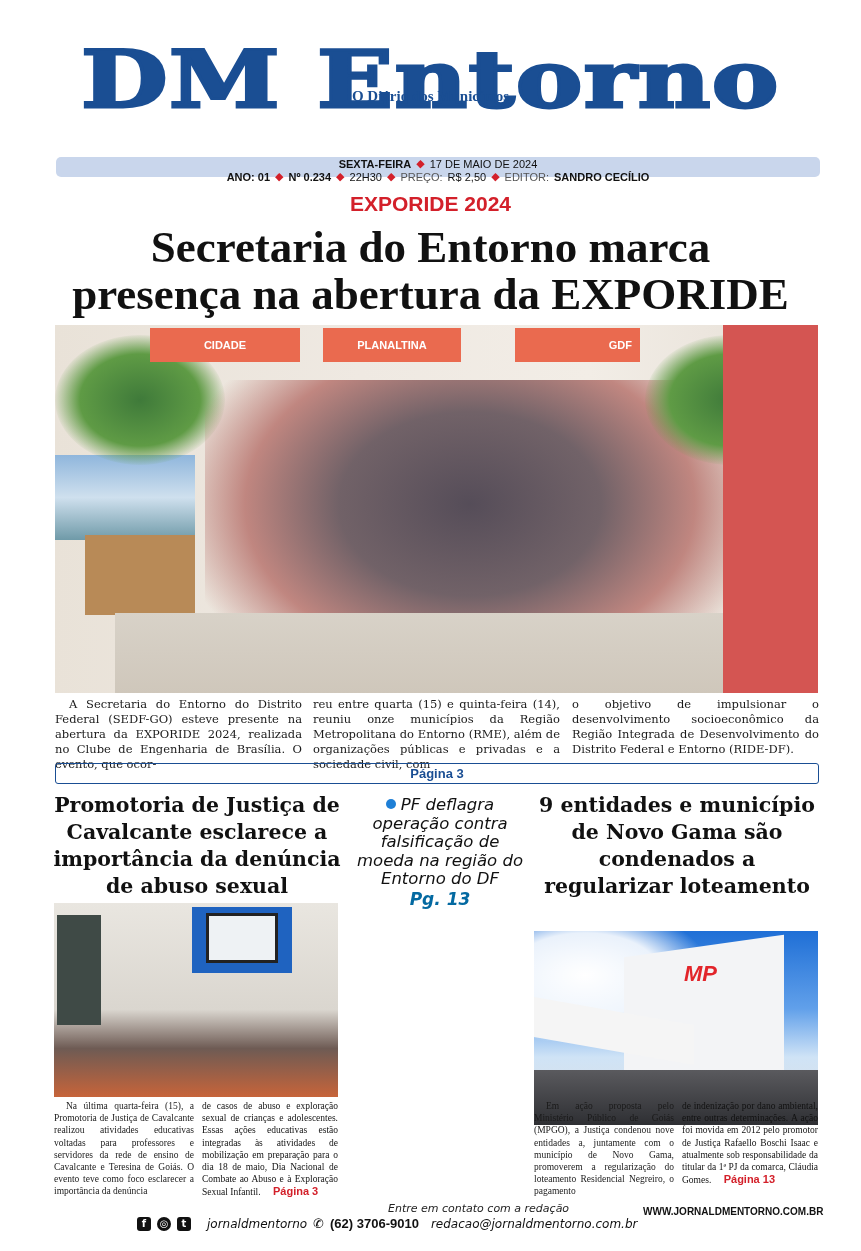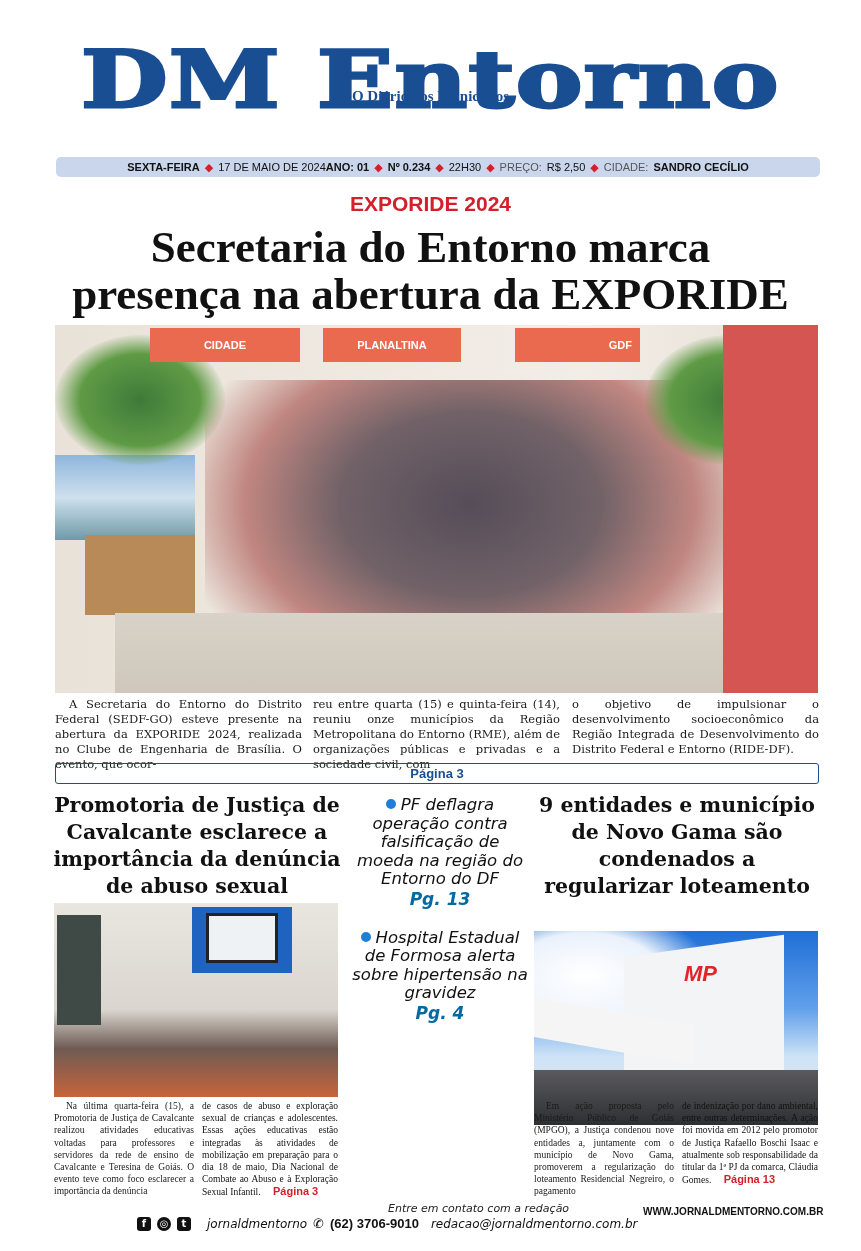--- a/index.html
+++ b/index.html
@@ -15,21 +15,21 @@
     }
     .tagline {
       position: absolute; left: 0; top: 88px; width: 861px; text-align: center;
       font-family: "Liberation Serif", serif; font-weight: bold; color: #1a4e93; font-size: 15px;
     }
 
     .infobar {
       position: absolute; left: 56px; top: 157px; width: 764px; height: 20px;
       background: #c9d6ec; border-radius: 5px;
       font-family: "Liberation Sans", sans-serif; font-size: 11px; color: #111;
-      display: flex; align-items: center; justify-content: center; padding: 0 6px;
+      display: flex; align-items: center; justify-content: flex-start; padding: 0 6px; flex-direction: column;
     }
     .infobar .grp { display: flex; align-items: center; gap: 5px; }
     .infobar b { font-weight: bold; }
     .infobar .light { color: #555; }
     .diamond { color: #d3202a; font-size: 11px; }
 
     .kicker {
       position: absolute; left: 0; top: 192px; width: 861px; text-align: center;
       font-family: "Liberation Sans", sans-serif; font-weight: bold; font-size: 21px; color: #d3202a;
     }
@@ -123,21 +123,21 @@
   <div class="grp">
     <b>ANO: 01</b>
     <span class="diamond">◆</span>
     <b>Nº 0.234</b>
     <span class="diamond">◆</span>
     <span>22H30</span>
     <span class="diamond">◆</span>
     <span class="light">PREÇO:</span>
     <span>R$ 2,50</span>
     <span class="diamond">◆</span>
-    <span class="light">CIDADE:</span>
+    <span class="light">EDITOR:</span>
     <b>SANDRO CECÍLIO</b>
   </div>
 </div>
 
 <div class="kicker">EXPORIDE 2024</div>
 <div class="headline">
   <div>Secretaria do Entorno marca</div>
   <div>presença na abertura da EXPORIDE</div>
 </div>
 
@@ -174,24 +174,20 @@
 <div class="col" style="left:202px; top:1100px; width:136px; font-size:9.5px; line-height:12.2px; text-align:justify; font-family:'Liberation Serif', serif;">
   <span>de casos de abuso e exploração sexual de crianças e adolescentes. Essas ações educativas estão integradas às atividades de mobilização em preparação para o dia 18 de maio, Dia Nacional de Combate ao Abuso e à Exploração Sexual Infantil.</span>
   <span class="page-ref" style="margin-left:10px;">Página 3</span>
 </div>
 
 <div class="teasers">
   <div class="teaser">
     <span class="dot"></span><span>PF deflagra operação contra falsificação de moeda na região do Entorno do DF</span>
     <span class="pg">Pg. 13</span>
   </div>
-  <div class="teaser">
-    <span class="dot"></span><span>Hospital Estadual de Formosa alerta sobre hipertensão na gravidez</span>
-    <span class="pg">Pg. 4</span>
-  </div>
 </div>
 
 <div class="sub-head" style="left:532px; top:792px; width:290px;">9 entidades e município de Novo Gama são condenados a regularizar loteamento</div>
 
 <div class="photo photo-right">
   <div class="cloud"></div>
   <div class="building"></div>
   <div class="logo-mp"><span>MP</span></div>
   <div class="tent"></div>
   <div class="ground"></div>

